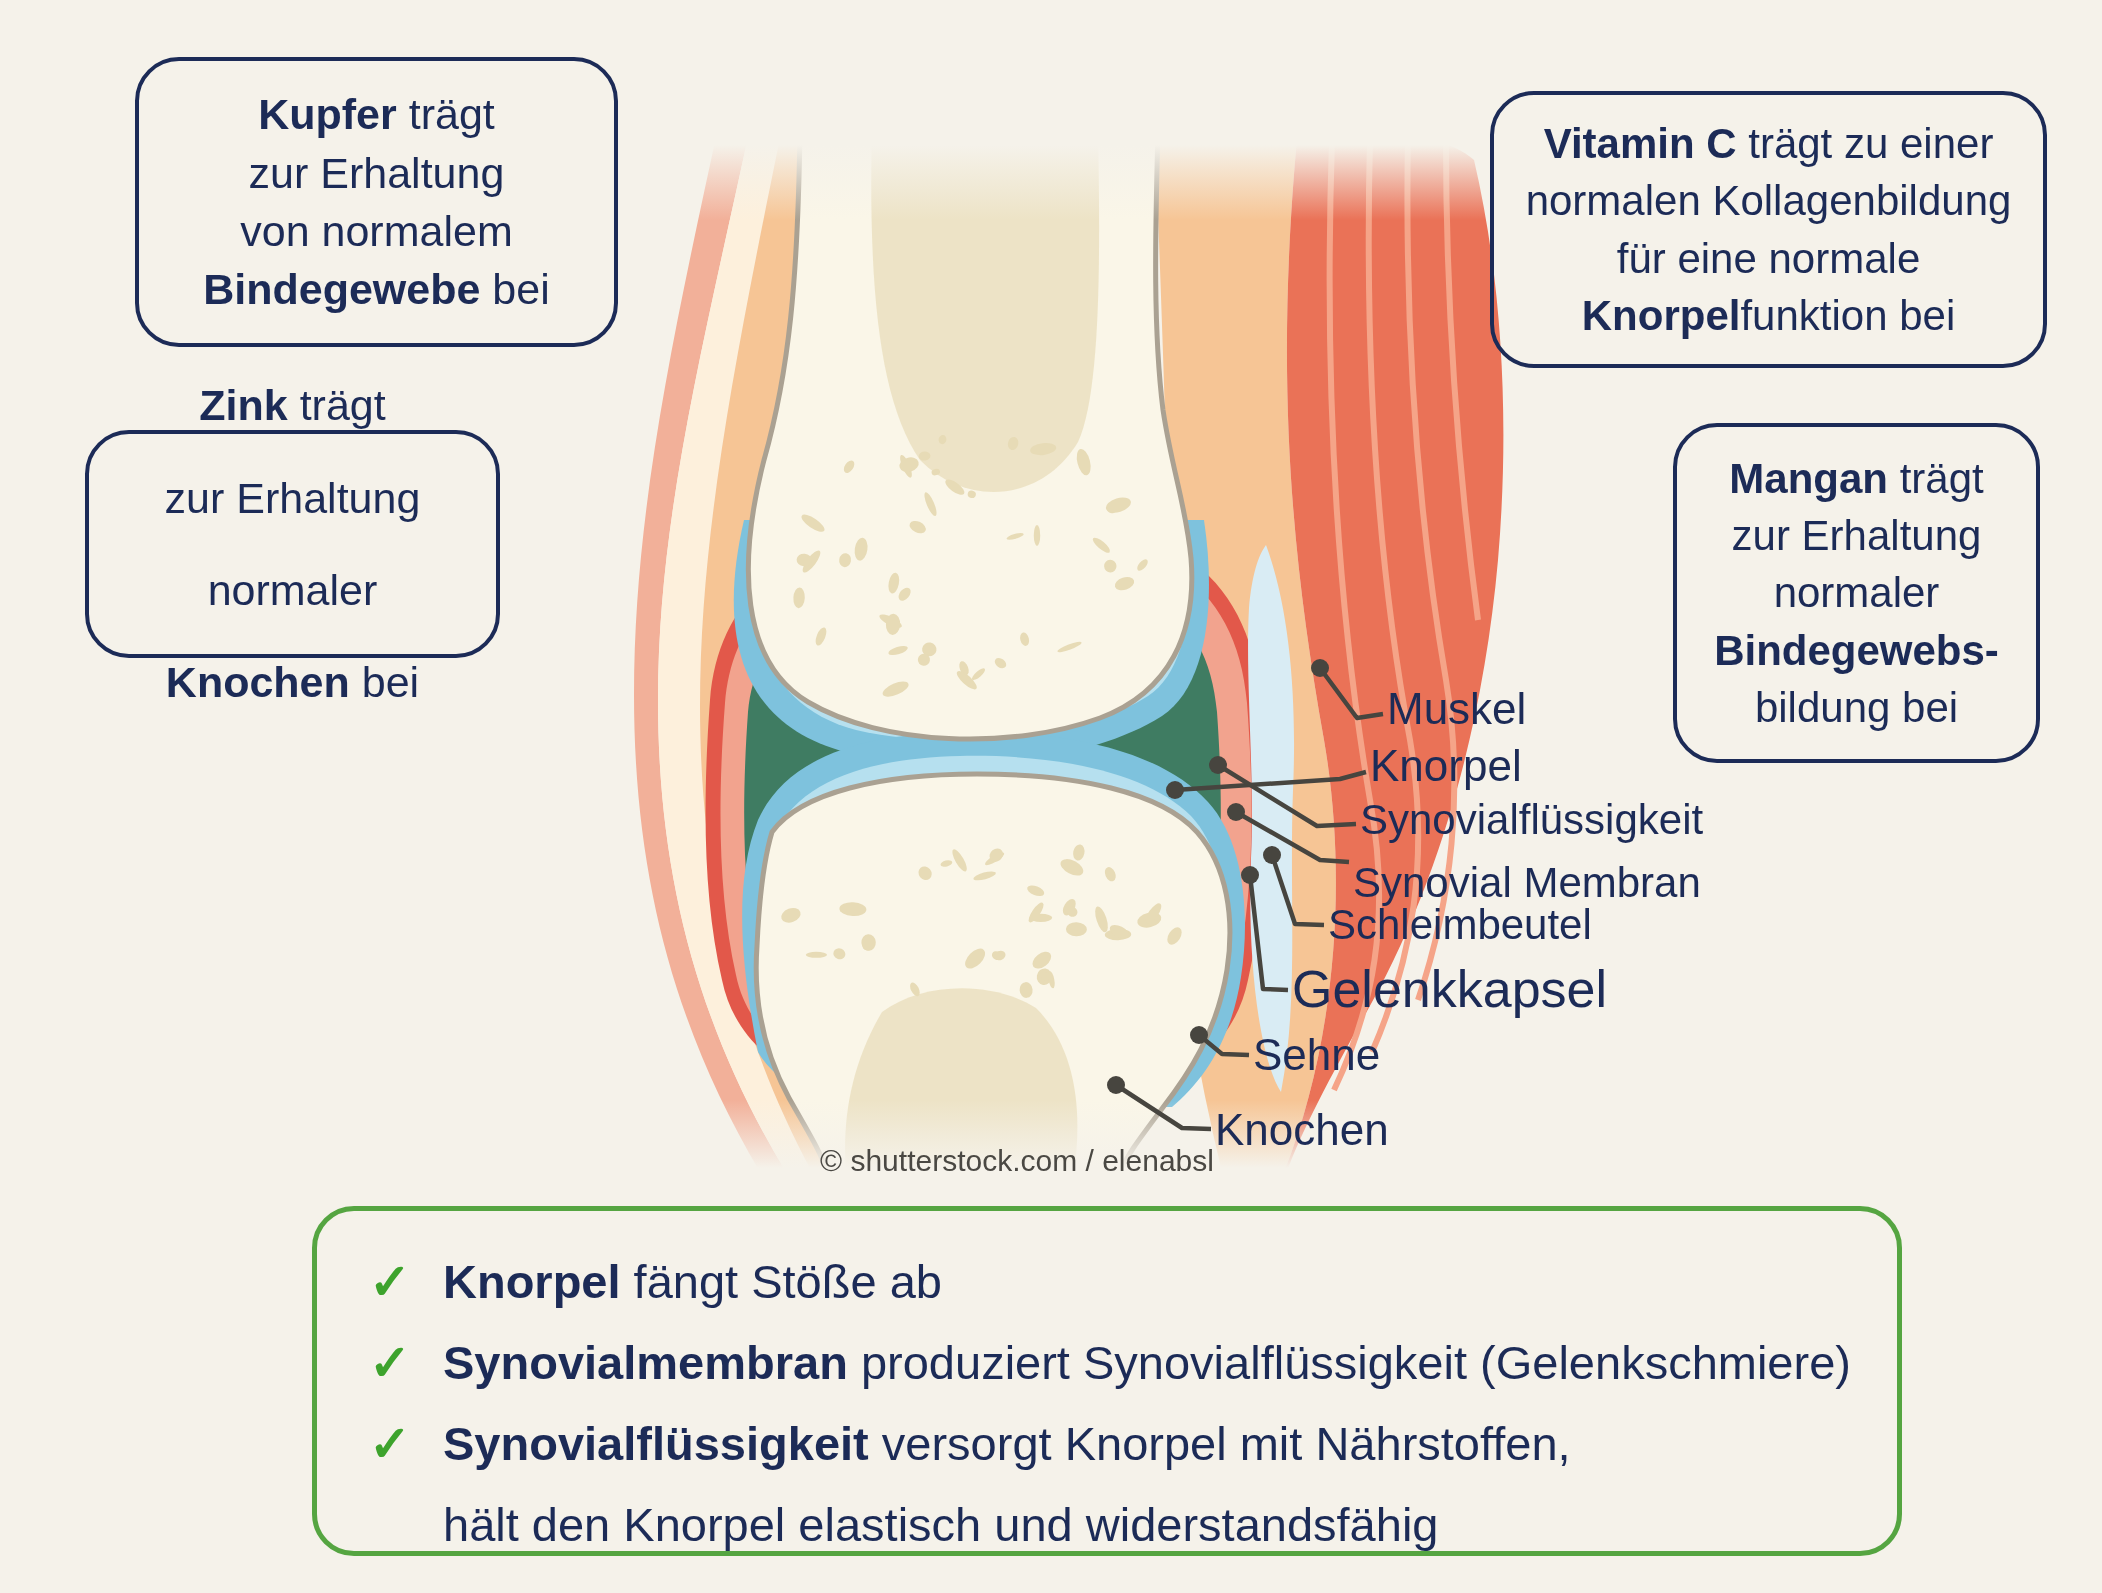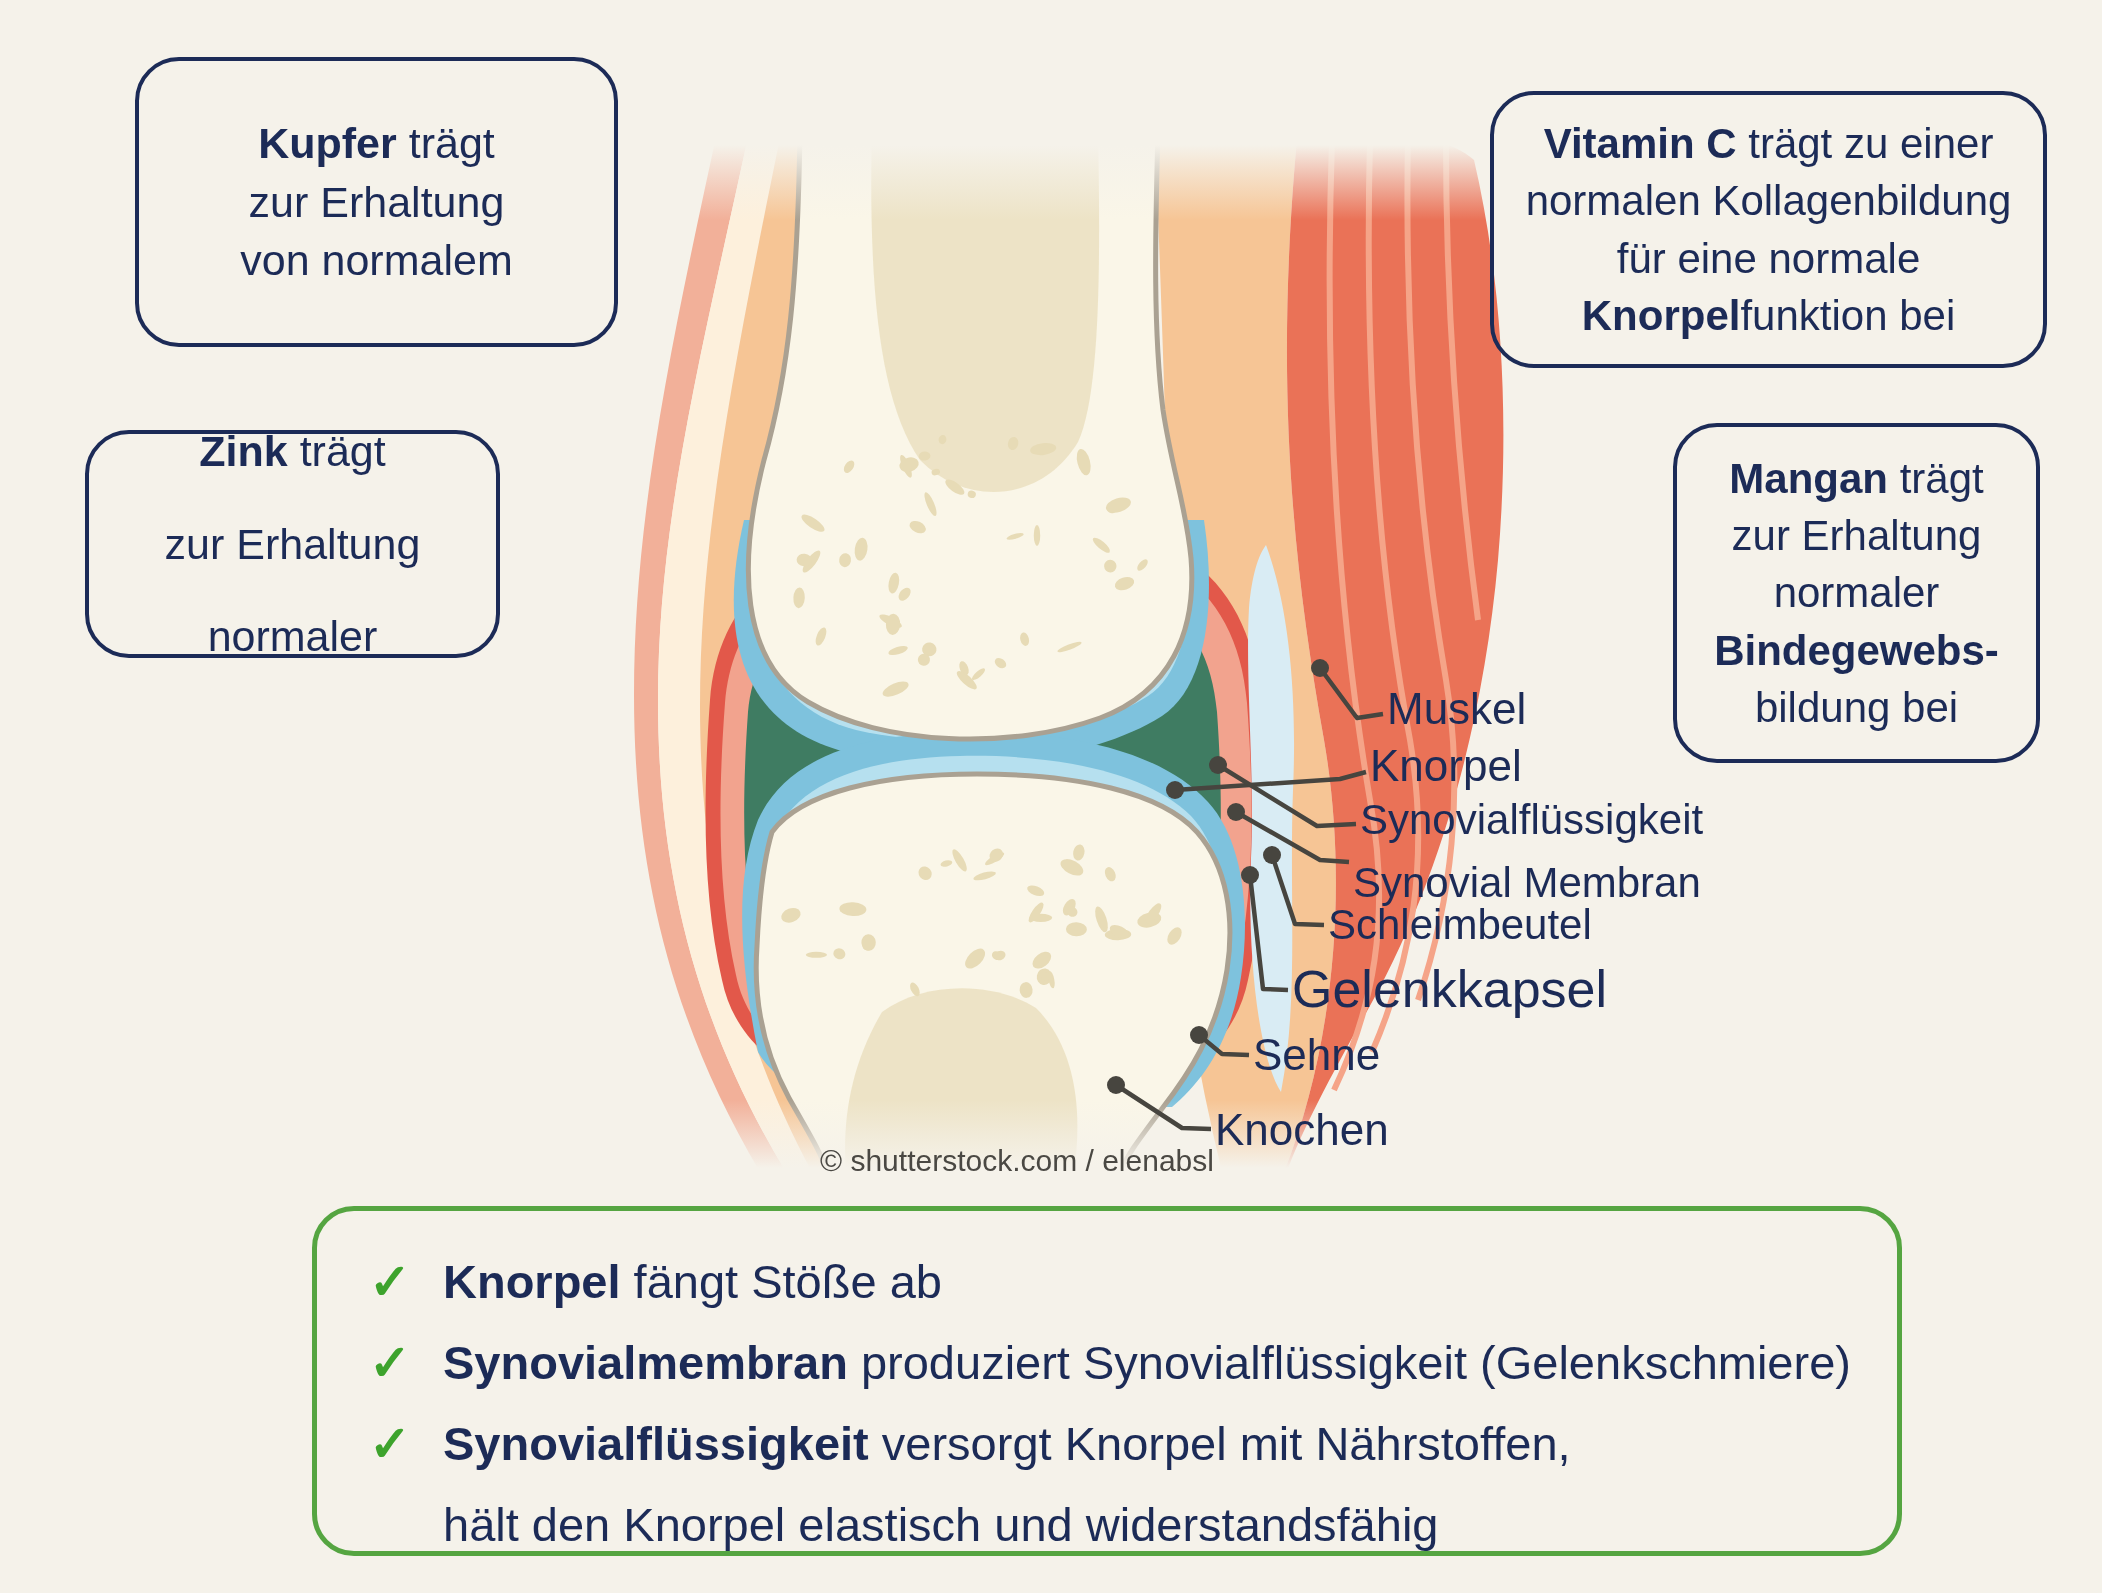--- a/index.html
+++ b/index.html
@@ -184,25 +184,27 @@
         <circle cx="1199" cy="1035" r="9" fill="#47453f"></circle>
         <polyline points="1116,1085 1182,1128 1211,1129" fill="none" stroke="#47453f" stroke-width="4.5" stroke-linejoin="round"></polyline>
         <circle cx="1116" cy="1085" r="9" fill="#47453f"></circle>
       </g>
   </svg>
 
   <div class="info-box" id="box-kupfer">
       <div><b>Kupfer</b><span> trägt</span></div>
       <div><span>zur Erhaltung</span></div>
       <div><span>von normalem</span></div>
+      <div><b>Bindegewebe</b><span> bei</span></div>
     </div>
   <div class="info-box" id="box-zink">
       <div><b>Zink</b><span> trägt</span></div>
       <div><span>zur Erhaltung</span></div>
       <div><span>normaler</span></div>
+      <div><b>Knochen</b><span> bei</span></div>
     </div>
   <div class="info-box" id="box-vitamin-c">
       <div><b>Vitamin C</b><span> trägt zu einer</span></div>
       <div><span>normalen Kollagenbildung</span></div>
       <div><span>für eine normale</span></div>
       <div><b>Knorpel</b><span>funktion bei</span></div>
     </div>
   <div class="info-box" id="box-mangan">
       <div><b>Mangan</b><span> trägt</span></div>
       <div><span>zur Erhaltung</span></div>

